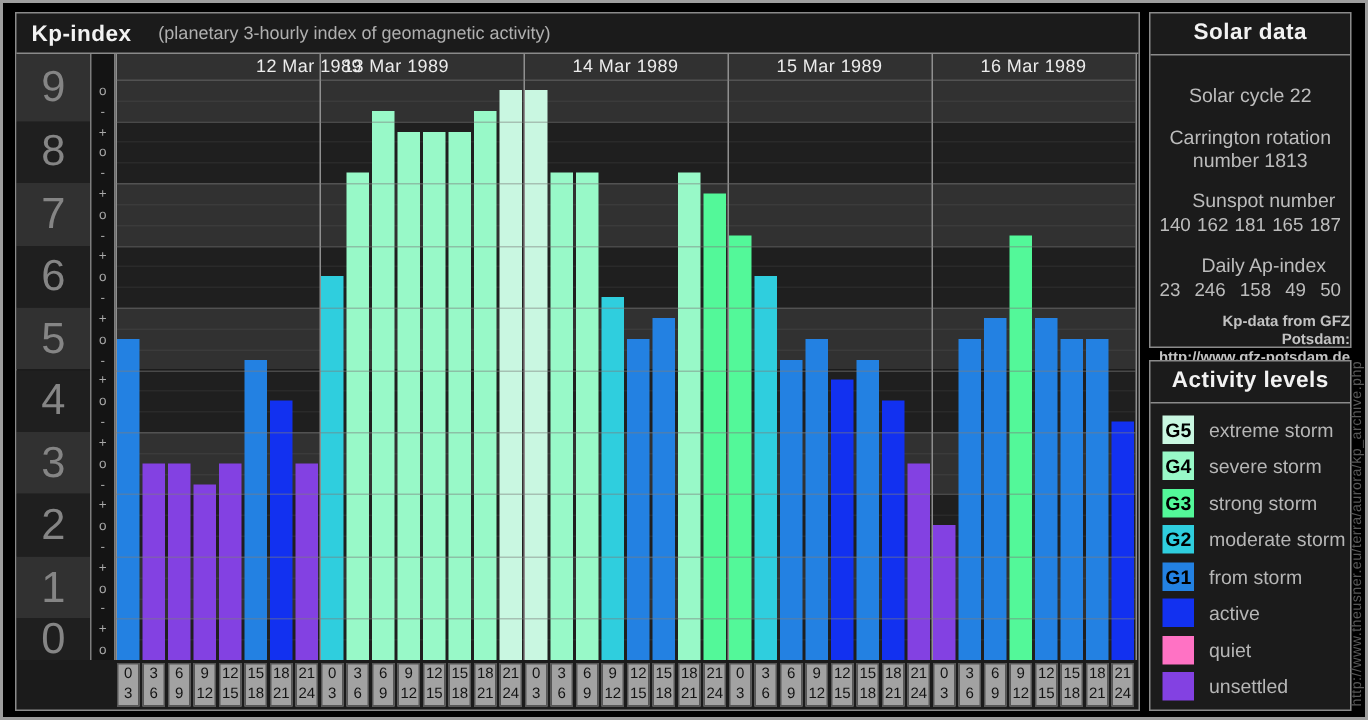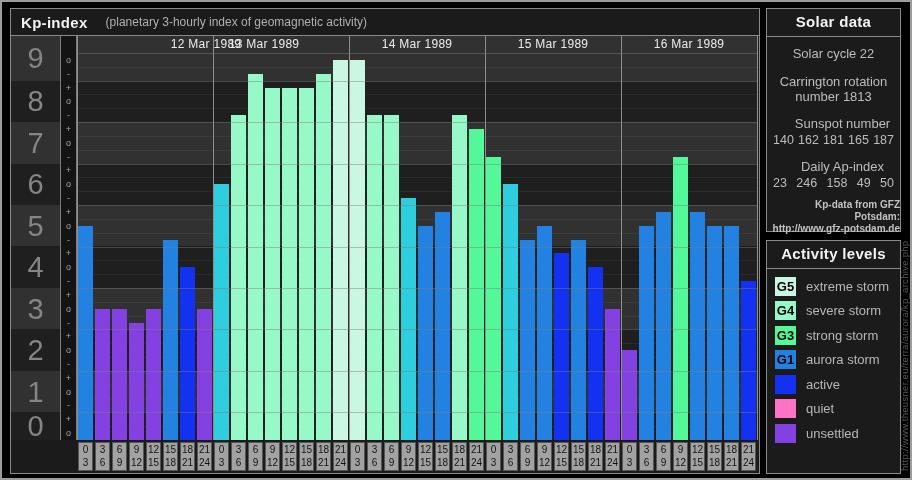--- a/index.html
+++ b/index.html
@@ -20,21 +20,21 @@
   .day-header{text-align:center;font-size:12px;color:#ececec;letter-spacing:.3px;z-index:3;}
   .bar{z-index:2;}
   .slot-box{background:#a2a2a2;border:1px solid #565656;font-size:10px;line-height:13px;
             text-align:center;color:#141414;z-index:2;}
   .slot-box div{position:static;}
   .solar-box{left:766px;top:8px;width:135px;height:224px;}
   .legend-box{left:766px;top:240px;width:135px;height:234px;}
   .panel-title{height:27px;line-height:26px;text-align:center;font-weight:bold;font-size:15px;
                color:#f2f2f2;border-bottom:1px solid #8a8a8a;letter-spacing:.3px;}
   .solar-body{text-align:center;color:#bcbcbc;font-size:13px;}
-  .sp-cycle{margin-top:9px;}
+  .sp-cycle{margin-top:19px;}
   .sp-car{margin-top:13px;line-height:15px;}
   .sp-lab{margin-top:12px;margin-left:18px;}
   .values{display:flex;justify-content:space-between;padding:2px 6px 0;font-size:12.5px;color:#bcbcbc;}
   .source{margin-top:9px;font-weight:bold;font-size:10px;line-height:12px;color:#c2c2c2;text-align:right;}
   .legend-body{padding-top:3px;}
   .lg-row{display:flex;align-items:center;height:21px;margin:3.5px 0 0 8px;}
   .lg-sw{width:21px;height:19px;display:flex;align-items:center;justify-content:center;
          font-size:13px;font-weight:bold;color:#000;flex:0 0 21px;}
   .lg-label{margin-left:10px;font-size:13px;color:#b6b6b6;}
   .watermark{position:absolute;left:718px;top:278px;width:374px;height:12px;
@@ -393,22 +393,26 @@
         </div>
         <div class="lg-row">
           <div class="lg-sw" style="background: rgb(152, 249, 200);">G4</div>
           <span class="lg-label">severe storm</span>
         </div>
         <div class="lg-row">
           <div class="lg-sw" style="background: rgb(83, 248, 153);">G3</div>
           <span class="lg-label">strong storm</span>
         </div>
         <div class="lg-row">
+          <div class="lg-sw" style="background: rgb(47, 206, 222);">G2</div>
+          <span class="lg-label">moderate storm</span>
+        </div>
+        <div class="lg-row">
           <div class="lg-sw" style="background: rgb(35, 129, 226);">G1</div>
-          <span class="lg-label">aurora storm</span>
+          <span class="lg-label">from storm</span>
         </div>
         <div class="lg-row">
           <div class="lg-sw" style="background: rgb(18, 49, 240);"></div>
           <span class="lg-label">active</span>
         </div>
         <div class="lg-row">
           <div class="lg-sw" style="background: rgb(255, 114, 196);"></div>
           <span class="lg-label">quiet</span>
         </div>
         <div class="lg-row">

